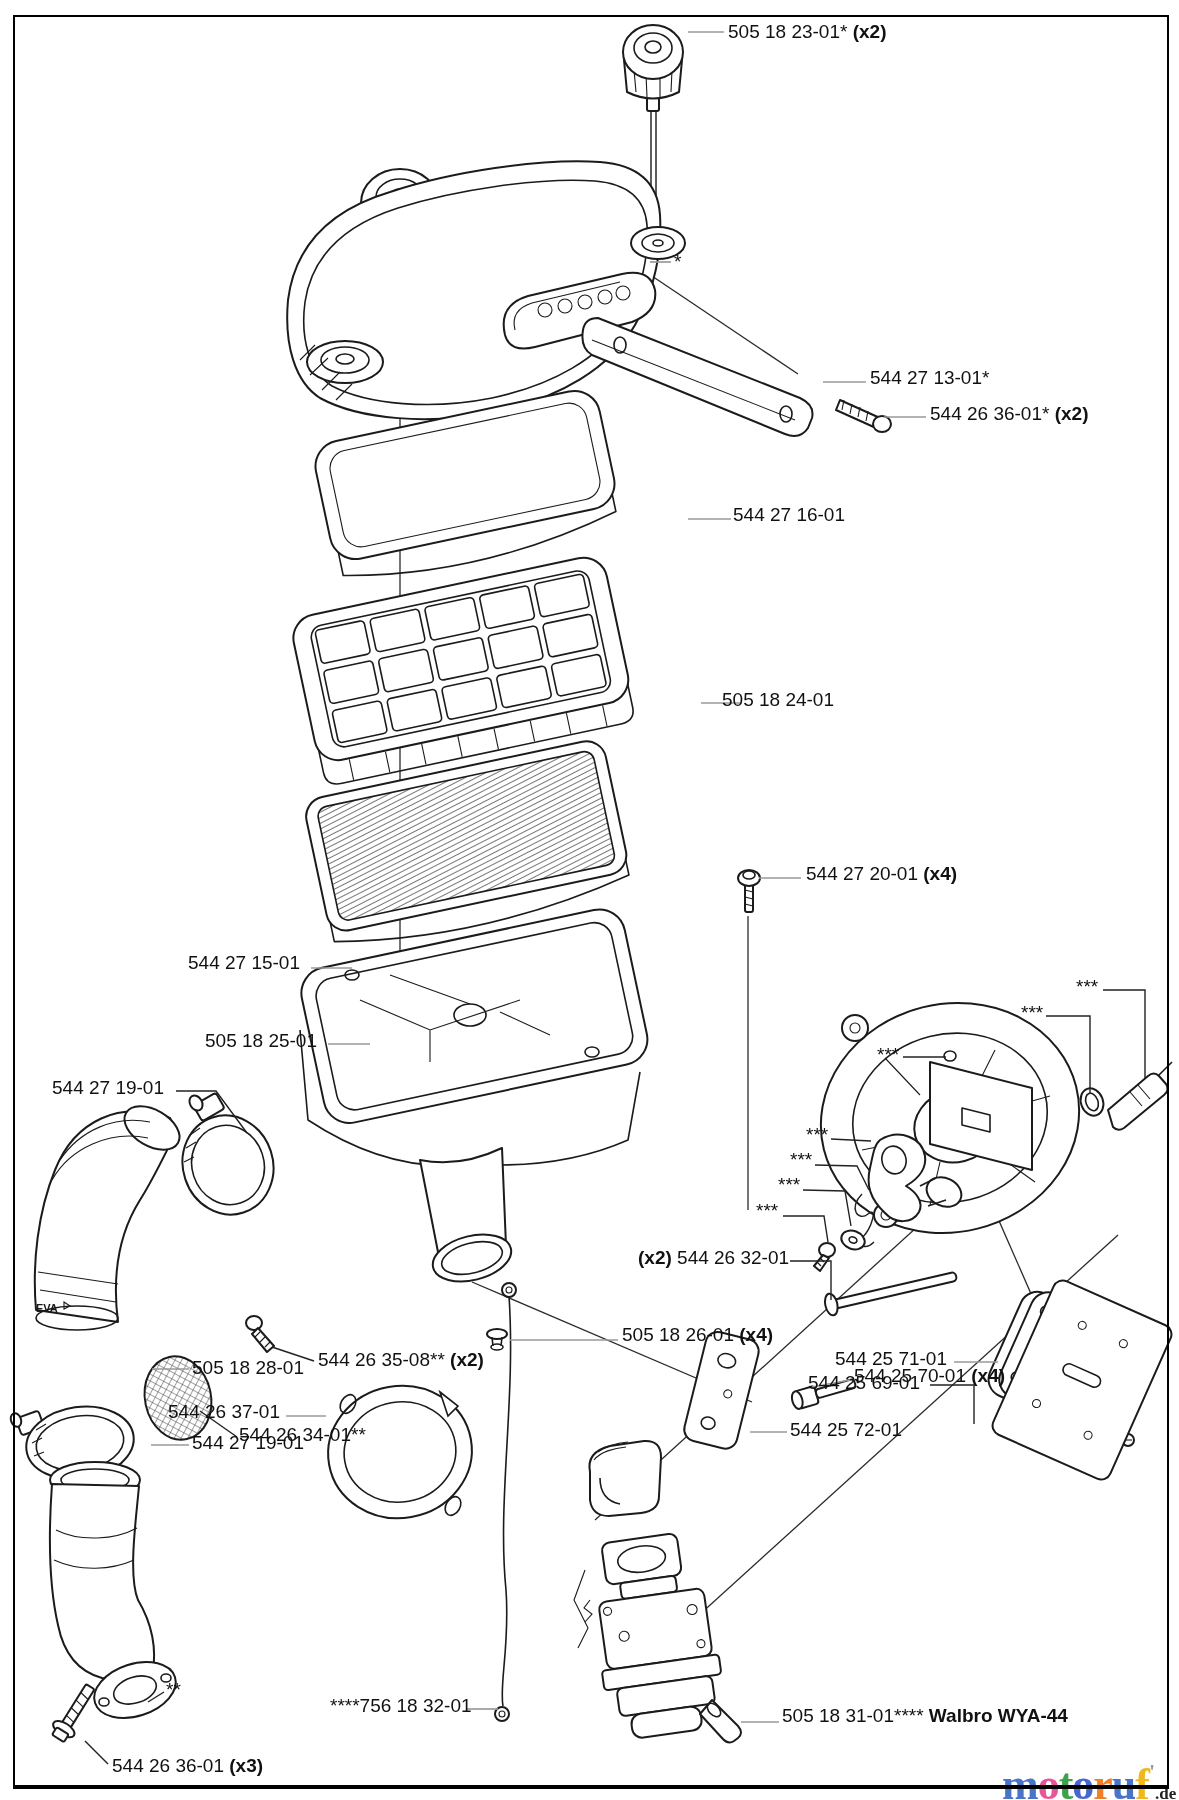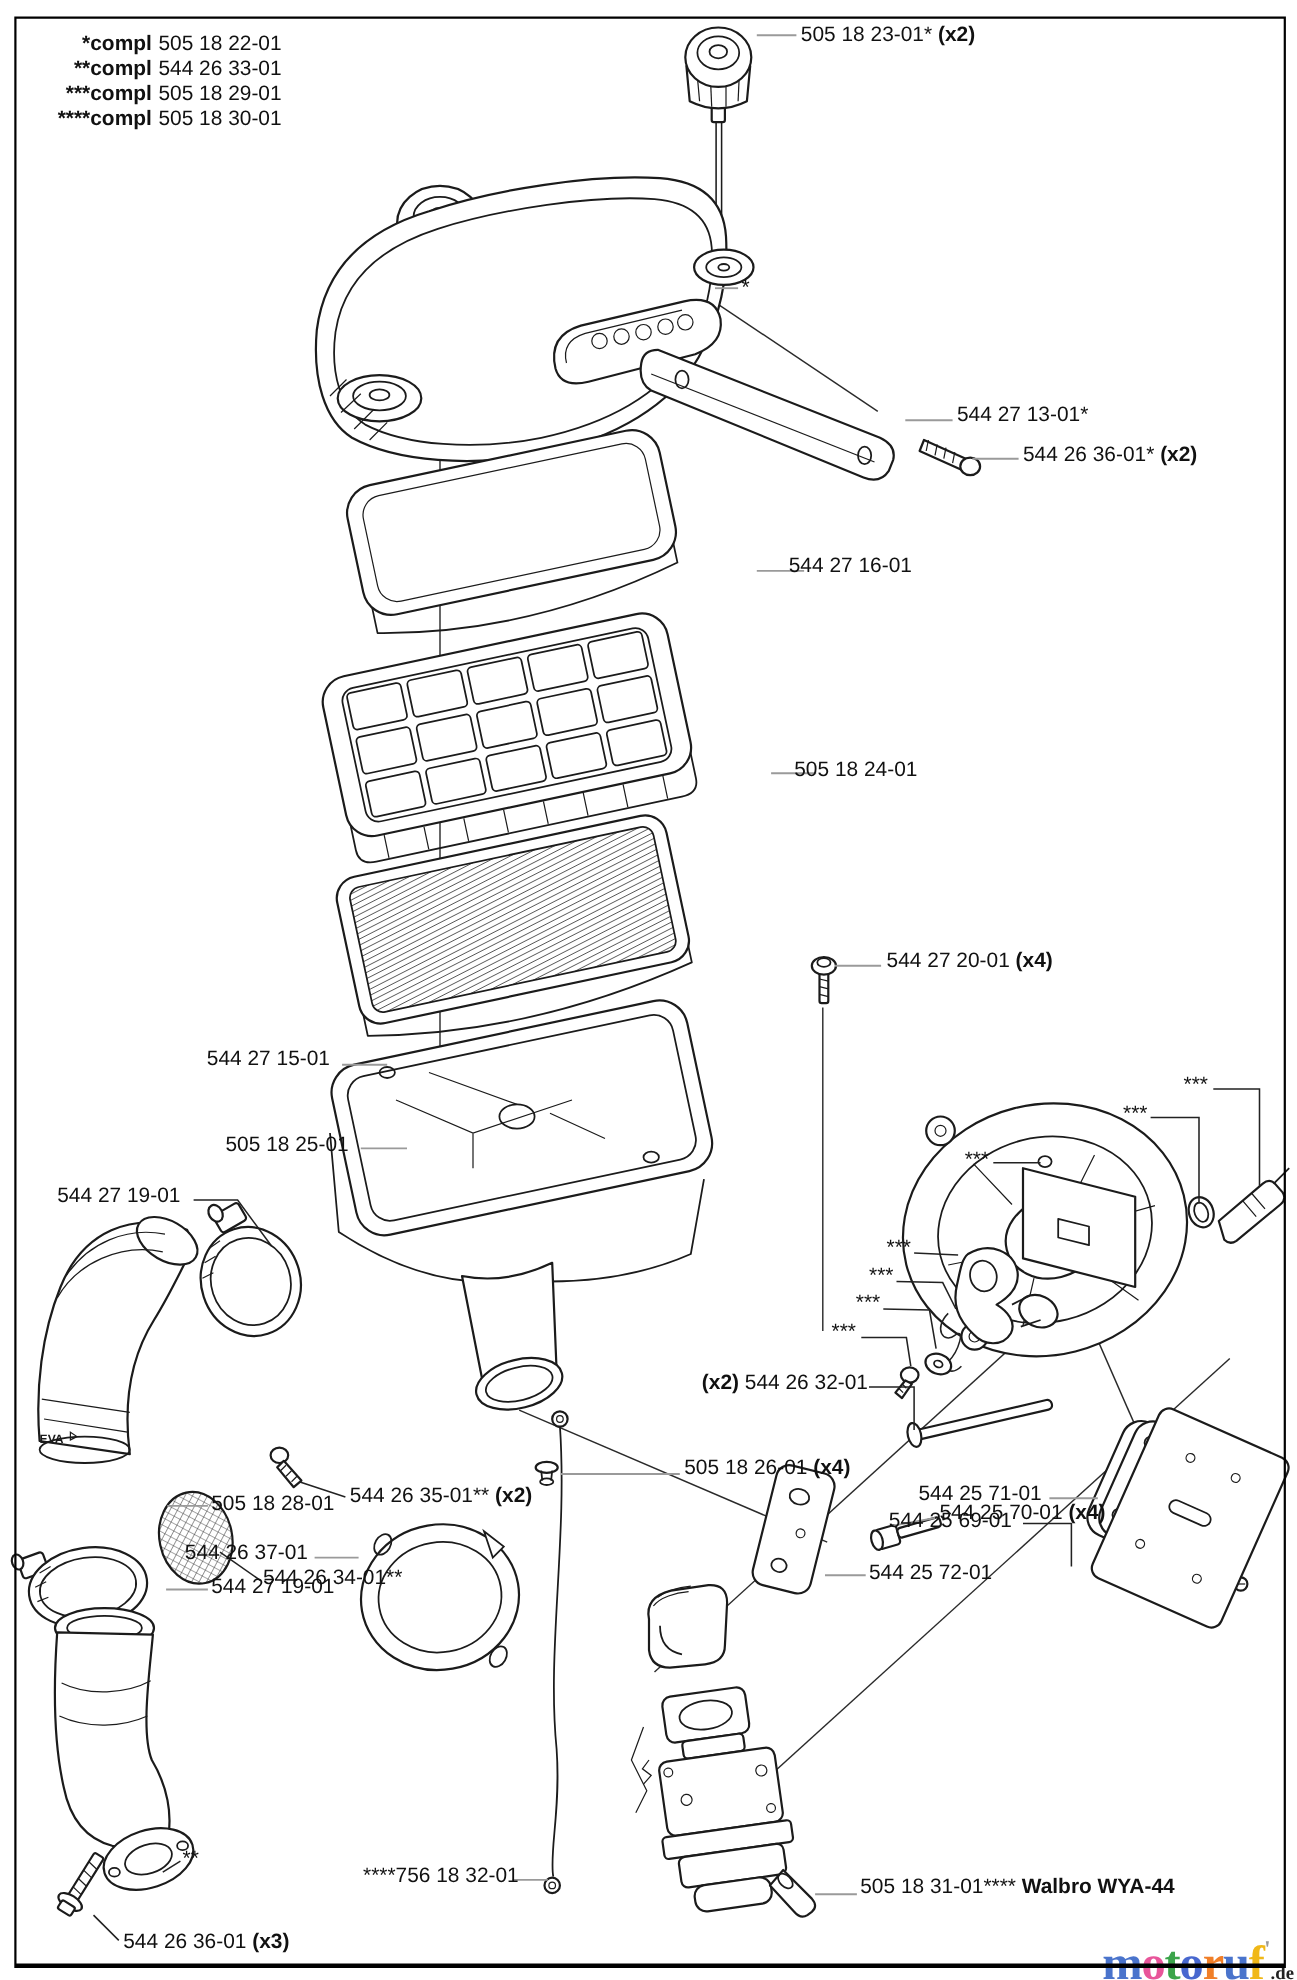--- a/index.html
+++ b/index.html
@@ -395,63 +395,45 @@
     <path d="M783 1216 L824 1216 L828 1242"></path>
     <path d="M790 1261 L831 1261 L831 1300"></path>
     <path d="M930 1385 L974 1385 L974 1424"></path>
     <path d="M272 1347 L314 1361"></path>
     <path d="M200 1411 L237 1437"></path>
     <path d="M85 1741 L108 1764"></path>
     <path d="M148 1702 L164 1692"></path>
   </g>
 </svg>
 
-<div id="notes">
-  <div class="note-line">
-        <span class="note-bold">*compl</span>
-        <span class="note-num">505 18 22-01</span>
-      </div>
-  <div class="note-line">
-        <span class="note-bold">**compl</span>
-        <span class="note-num">544 26 33-01</span>
-      </div>
-  <div class="note-line">
-        <span class="note-bold">***compl</span>
-        <span class="note-num">505 18 29-01</span>
-      </div>
-  <div class="note-line">
-        <span class="note-bold">****compl</span>
-        <span class="note-num">505 18 30-01</span>
-      </div>
-</div>
 
 <div class="lbl" style="left:728px;top:22px"><span>505 18 23-01* </span><span class="b">(x2)</span></div>
 <div class="lbl" style="left:870px;top:368px"><span>544 27 13-01*</span></div>
 <div class="lbl" style="left:930px;top:404px"><span>544 26 36-01* </span><span class="b">(x2)</span></div>
-<div class="lbl" style="left:717px;top:505px"><span>544 27 16-01</span></div>
+<div class="lbl" style="left:733px;top:505px"><span>544 27 16-01</span></div>
 <div class="lbl" style="left:722px;top:690px"><span>505 18 24-01</span></div>
 <div class="lbl" style="left:806px;top:864px"><span>544 27 20-01 </span><span class="b">(x4)</span></div>
 <div class="lbl" style="left:188px;top:953px"><span>544 27 15-01</span></div>
 <div class="lbl" style="left:205px;top:1031px"><span>505 18 25-01</span></div>
 <div class="lbl" style="left:52px;top:1078px"><span>544 27 19-01</span></div>
 <div class="lbl" style="left:1076px;top:977px"><span>***</span></div>
 <div class="lbl" style="left:1021px;top:1003px"><span>***</span></div>
 <div class="lbl" style="left:877px;top:1045px"><span>***</span></div>
 <div class="lbl" style="left:806px;top:1125px"><span>***</span></div>
 <div class="lbl" style="left:790px;top:1150px"><span>***</span></div>
 <div class="lbl" style="left:778px;top:1175px"><span>***</span></div>
 <div class="lbl" style="left:756px;top:1201px"><span>***</span></div>
 <div class="lb l lbl" style="left:638px;top:1248px"><span class="b">(x2) </span><span>544 26 32-01</span></div>
 <div class="lbl" style="left:622px;top:1325px"><span>505 18 26-01 </span><span class="b">(x4)</span></div>
 <div class="lbl" style="left:835px;top:1349px"><span>544 25 71-01</span></div>
 <div class="lbl" style="left:808px;top:1373px"><span>544 25 69-01</span></div>
 <div class="lbl" style="left:192px;top:1358px"><span>505 18 28-01</span></div>
 <div class="lbl" style="left:168px;top:1402px"><span>544 26 37-01</span></div>
 <div class="lbl" style="left:192px;top:1433px"><span>544 27 19-01</span></div>
-<div class="lbl" style="left:318px;top:1350px"><span>544 26 35-01** </span><span class="b">(x2)</span></div>
+<div class="lbl" style="left:318px;top:1350px"><span>544 26 35-08** </span><span class="b">(x2)</span></div>
 <div class="lbl" style="left:854px;top:1366px"><span>544 25 70-01 </span><span class="b">(x4)</span></div>
 <div class="lbl" style="left:239px;top:1425px"><span>544 26 34-01**</span></div>
 <div class="lbl" style="left:790px;top:1420px"><span>544 25 72-01</span></div>
 <div class="lbl" style="left:330px;top:1696px"><span>****756 18 32-01</span></div>
 <div class="lbl" style="left:782px;top:1706px"><span>505 18 31-01**** </span><span class="b">Walbro WYA-44</span></div>
 <div class="lbl" style="left:112px;top:1756px"><span>544 26 36-01 </span><span class="b">(x3)</span></div>
 <div class="lbl" style="left:166px;top:1680px"><span>**</span></div>
 <div class="lbl" style="left:674px;top:252px"><span>*</span></div>
 
 <div id="logo"><span style="color: rgb(74, 116, 204);">m</span><span style="color: rgb(232, 85, 154);">o</span><span style="color: rgb(59, 164, 74);">t</span><span style="color: rgb(72, 104, 207);">o</span><span style="color: rgb(240, 127, 40);">r</span><span style="color: rgb(74, 116, 204);">u</span><span style="color: rgb(240, 184, 24);">f</span><span class="tick">'</span><span class="de">.de</span></div>

